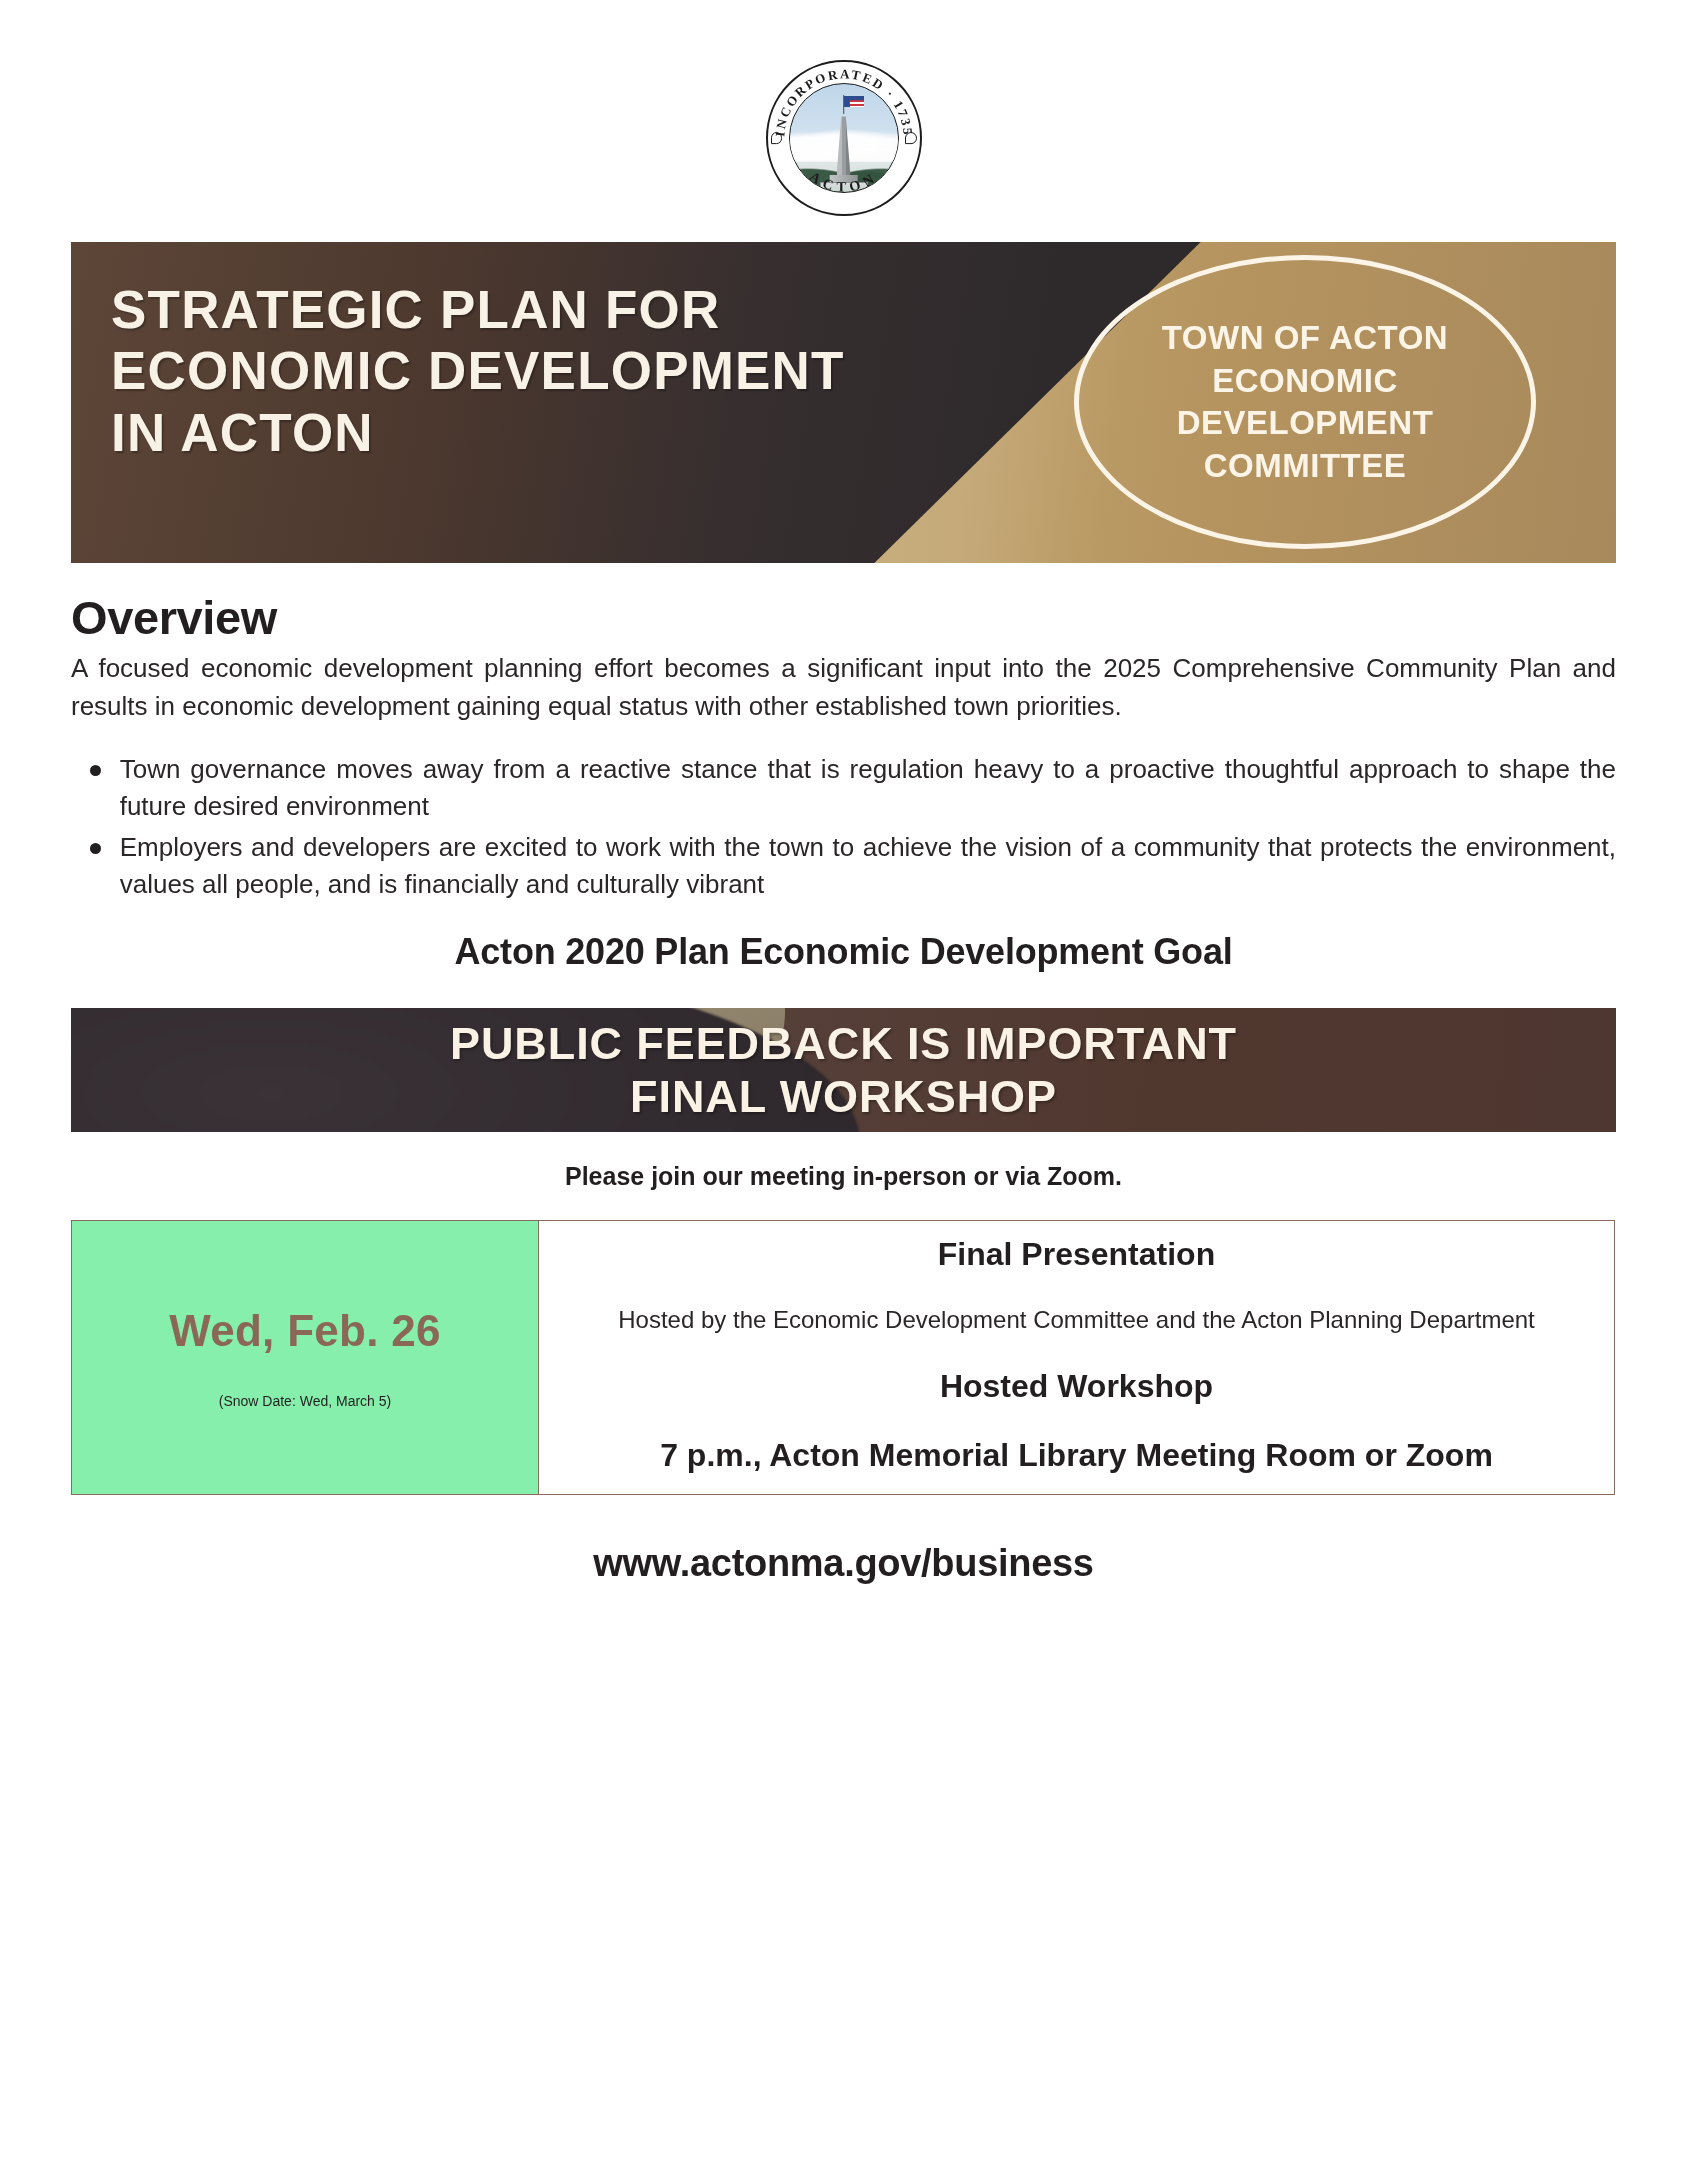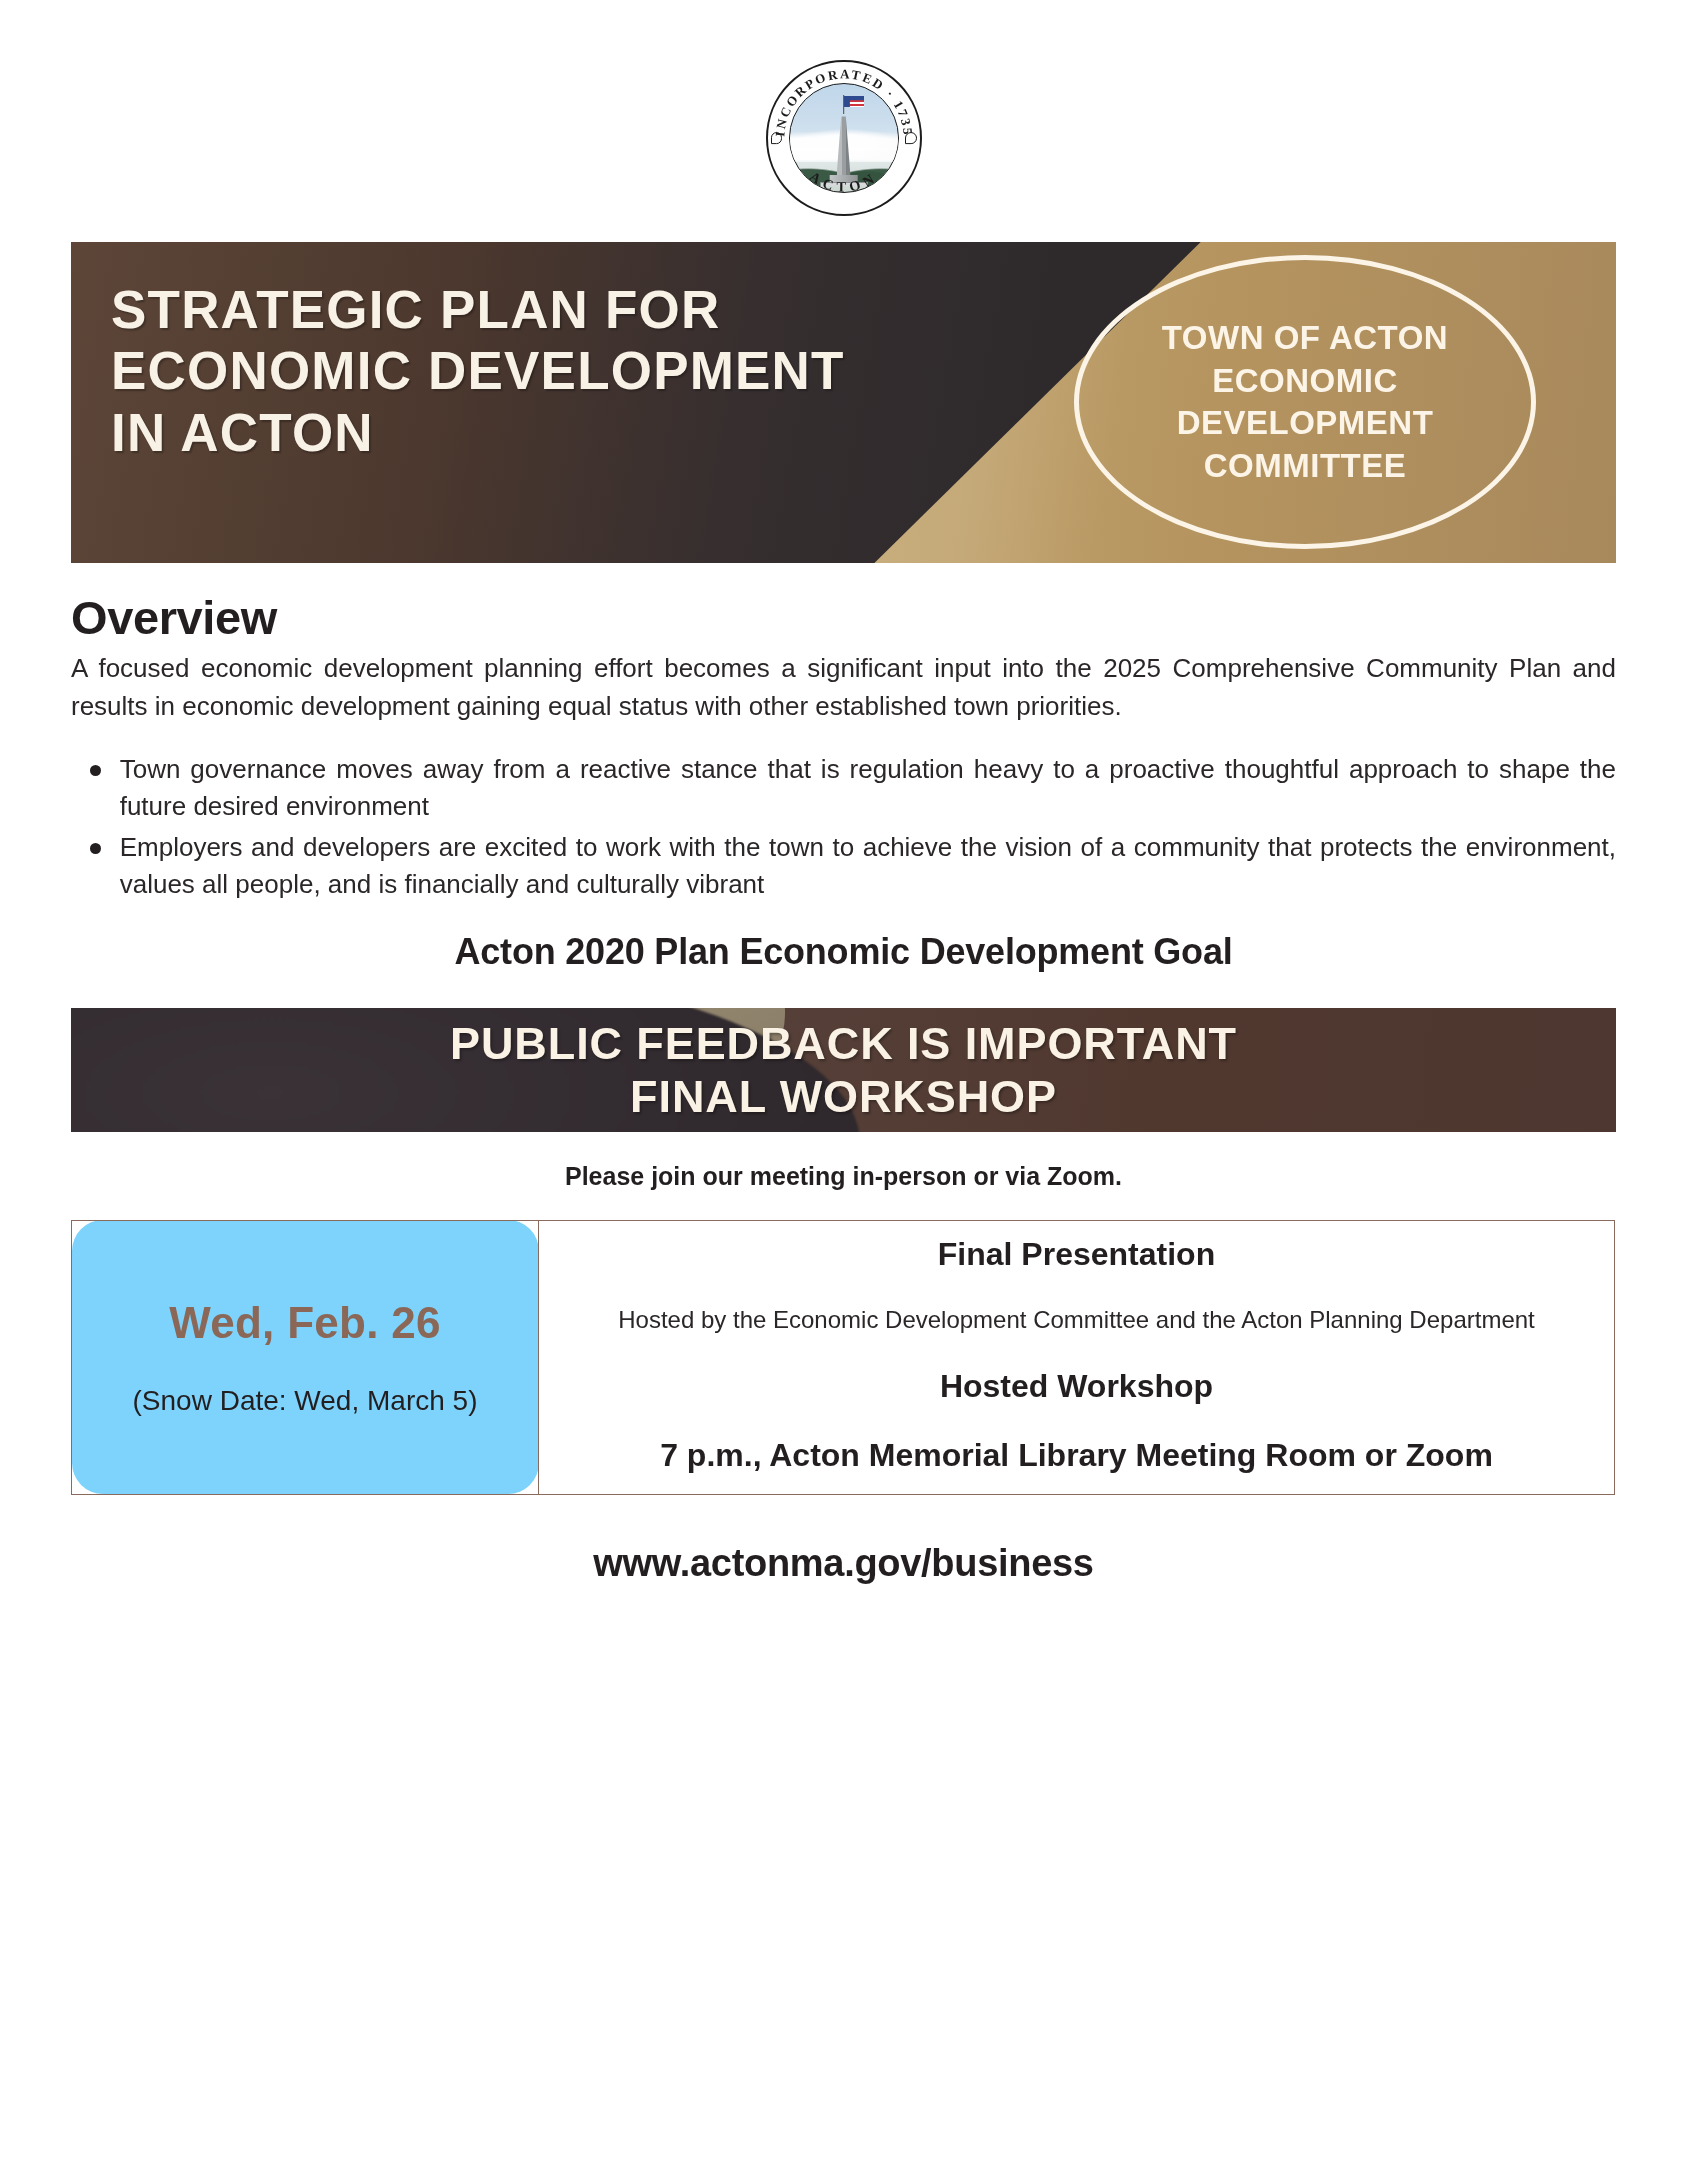--- a/index.html
+++ b/index.html
@@ -272,35 +272,34 @@
     table-layout: fixed;
   }
   table.event-table td {
     border: 1.7px solid #8a6a5c;
     vertical-align: middle;
     padding: 15px;
     text-align: center;
   }
   td.date-cell {
     width: 467px;
-    background: #7dd3fc;
+    background: #86efac;
     text-align: center;
     padding: 34px 25px;
-    border-radius: 31px;
   }
   .date-big {
     color: #8a6757;
     font-size: 44px;
     font-weight: 700;
     letter-spacing: 0.3px;
     margin: 0 0 37px 0;
   }
   .date-snow {
     color: #231f20;
-    font-size: 28px;
+    font-size: 14px;
     margin: 0;
   }
   td.detail-cell {
     padding: 37px 39px 42px 39px;
     vertical-align: top;
   }
   .detail-cell .d-h {
     font-size: 32px;
     font-weight: 700;
     margin: 0 0 28.6px 0;

